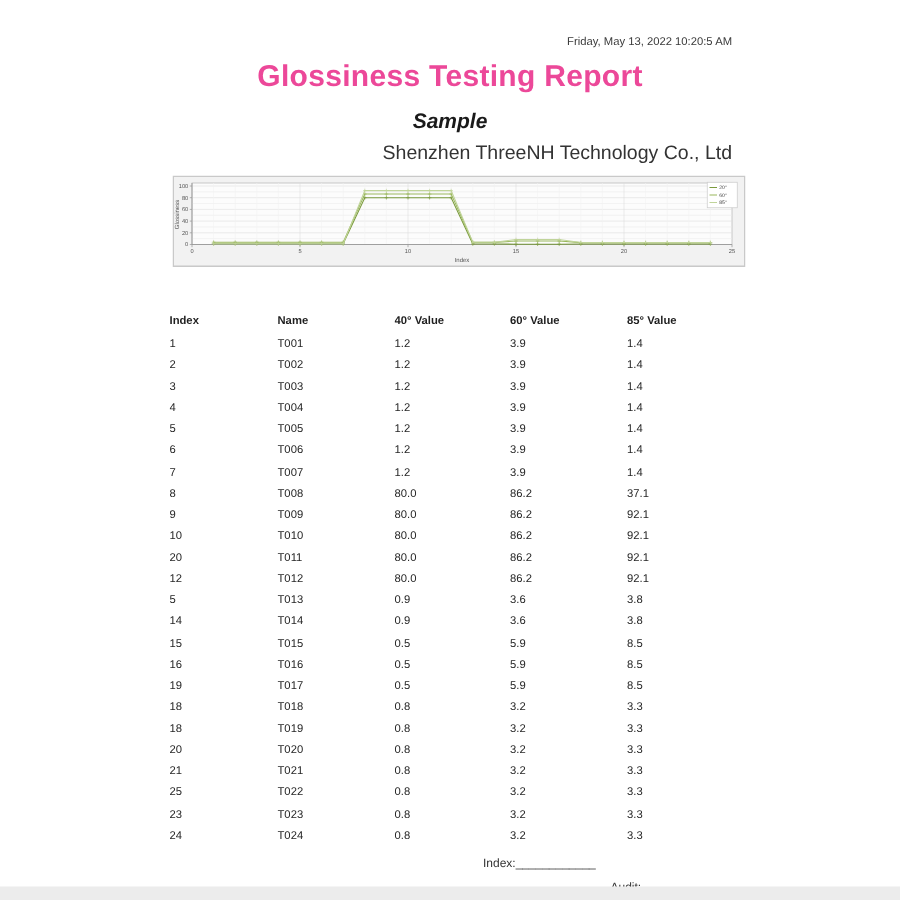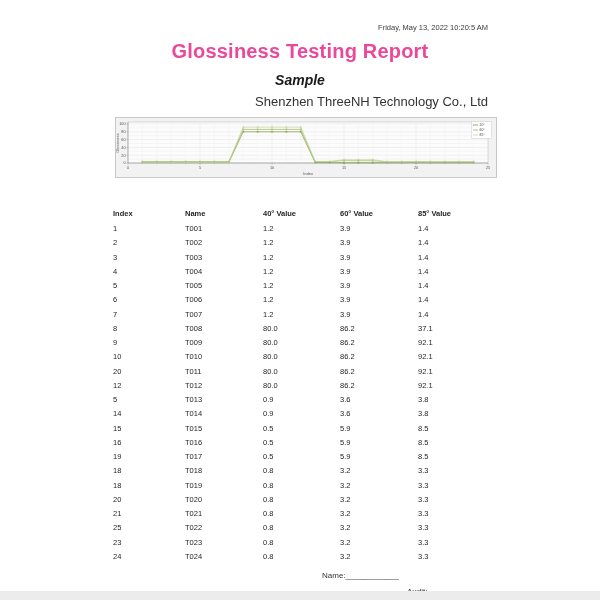--- a/index.html
+++ b/index.html
@@ -314,18 +314,18 @@
           <div>24</div>
           <div>T024</div>
           <div>0.8</div>
           <div>3.2</div>
           <div>3.3</div>
         </div>
       </div>
   </div>
 
   <div class="footer-line">
-    <span class="sig-test">Name:____________</span>
+    <span class="sig-test">Index:____________</span>
     <span class="sig-audit">Audit:____________</span>
   </div>
 
   <div class="bottom-strip"></div>
 </div>
 
 </body></html>

